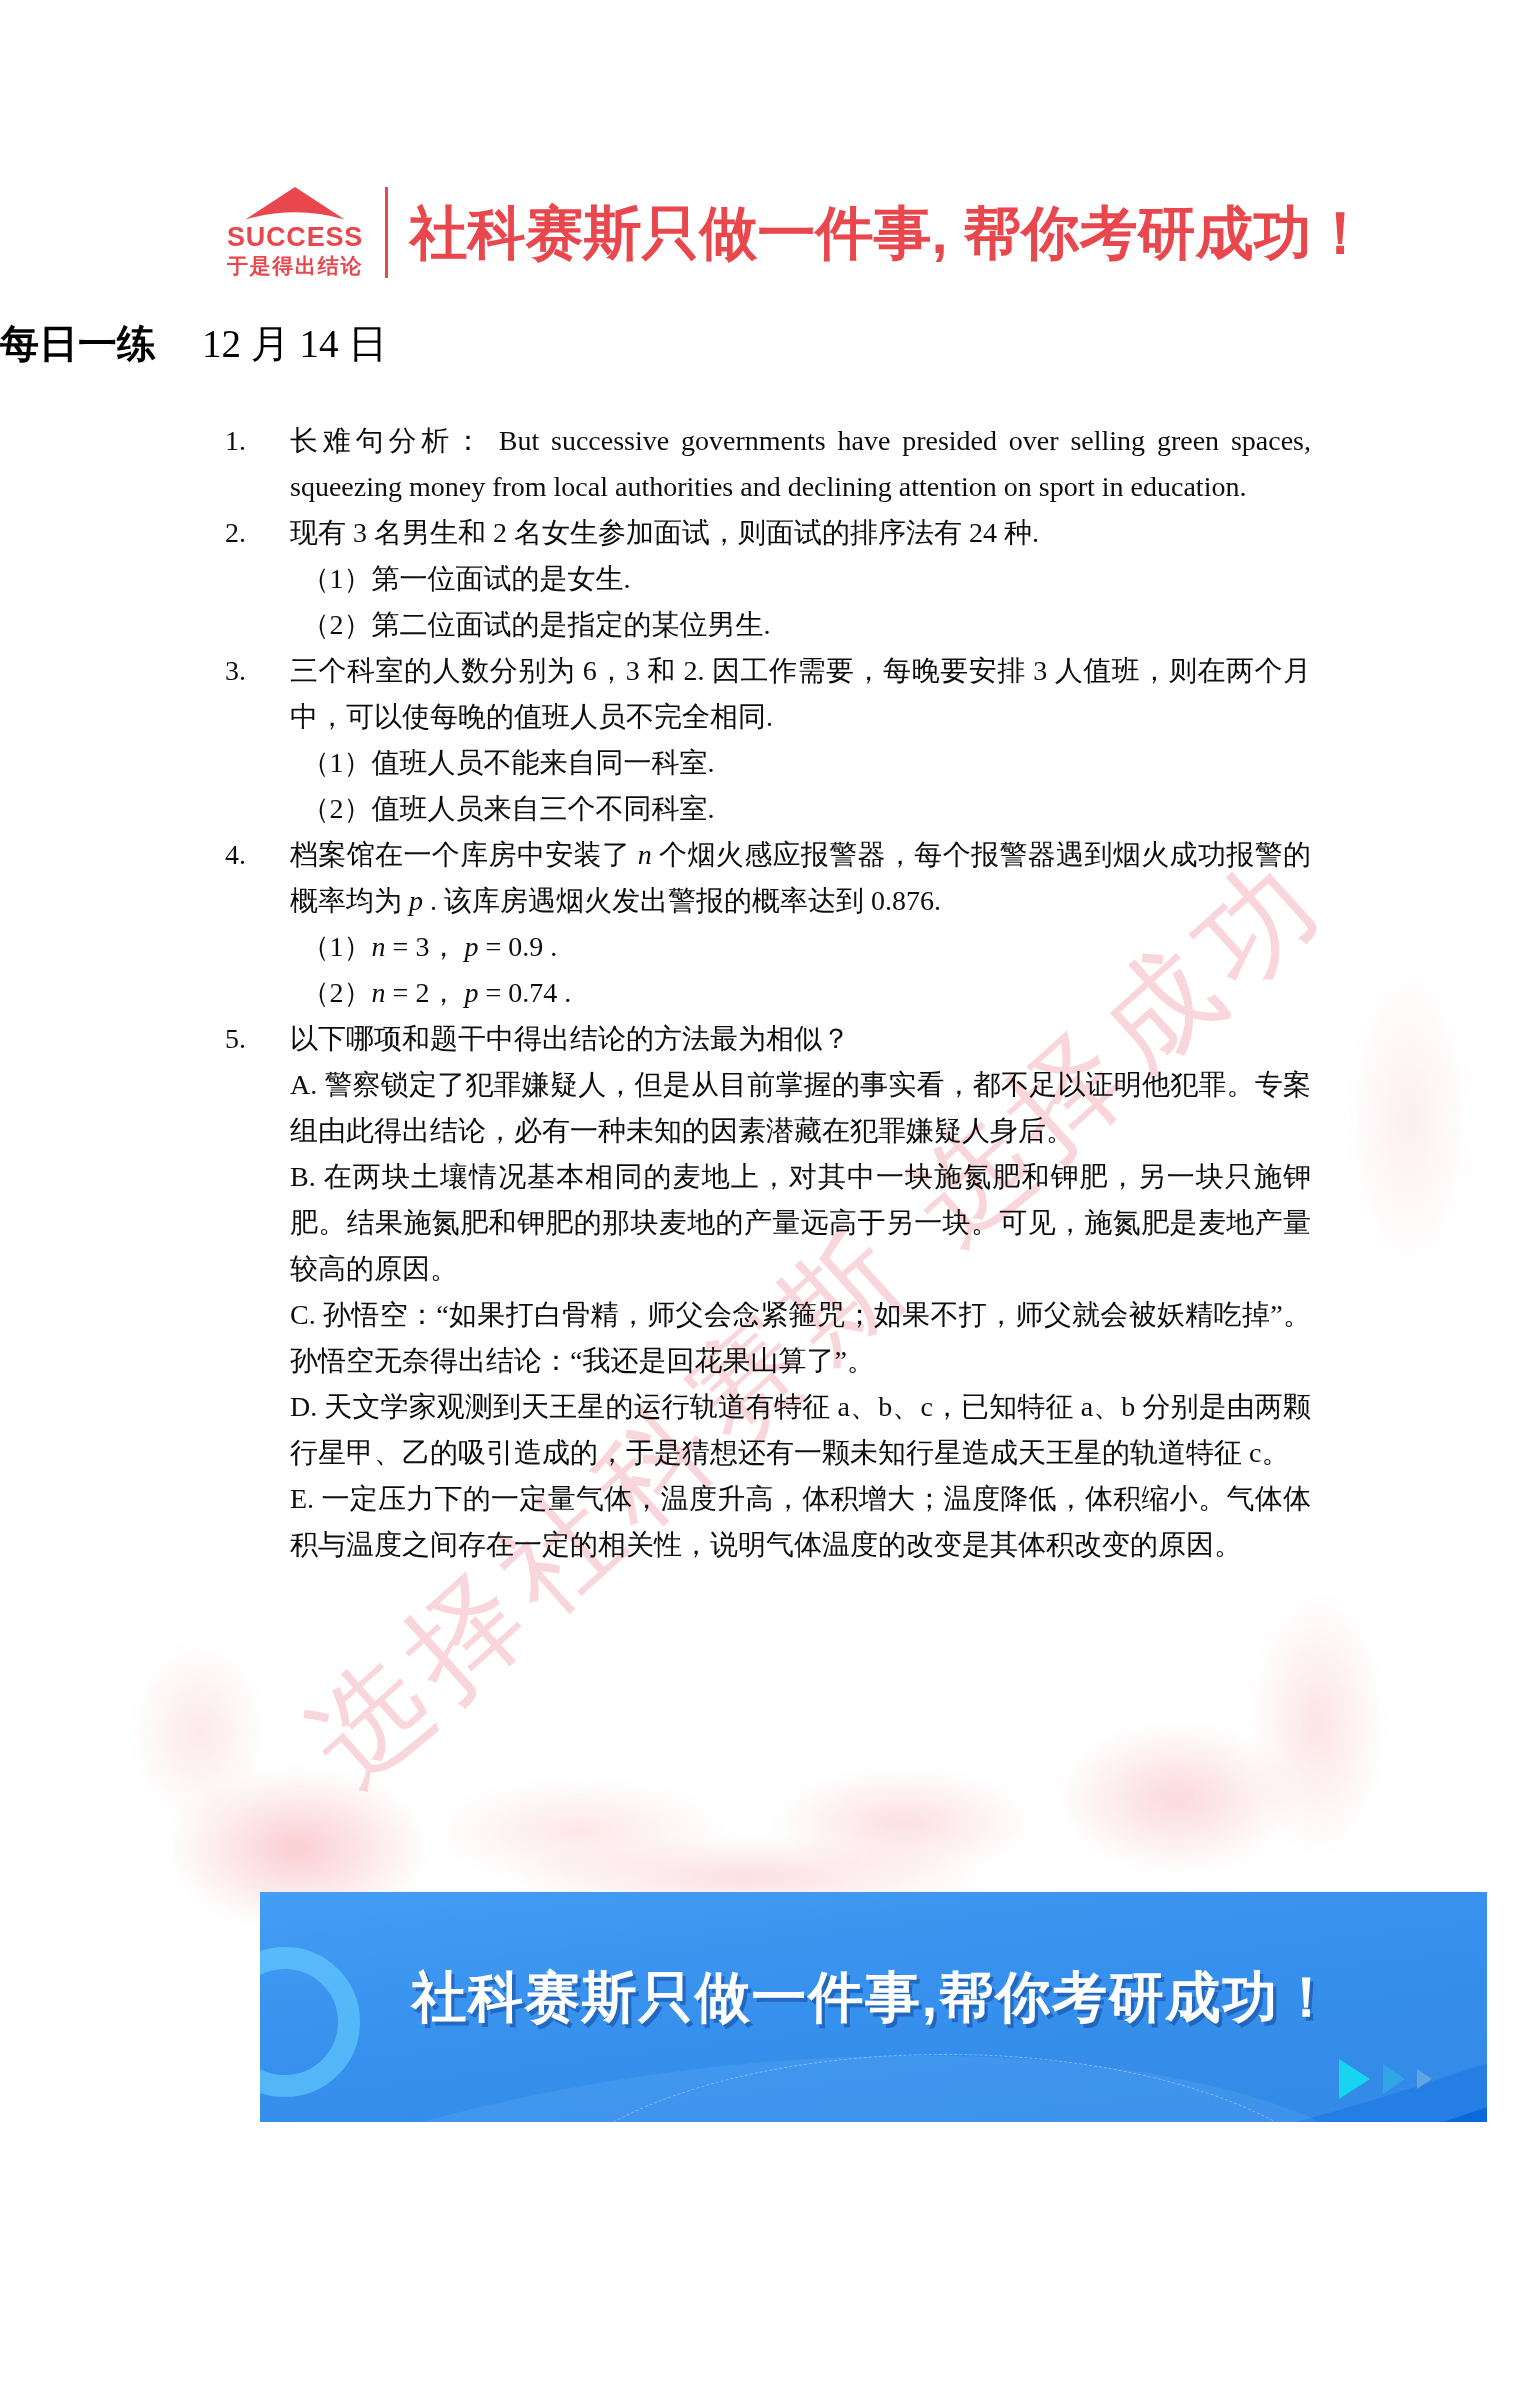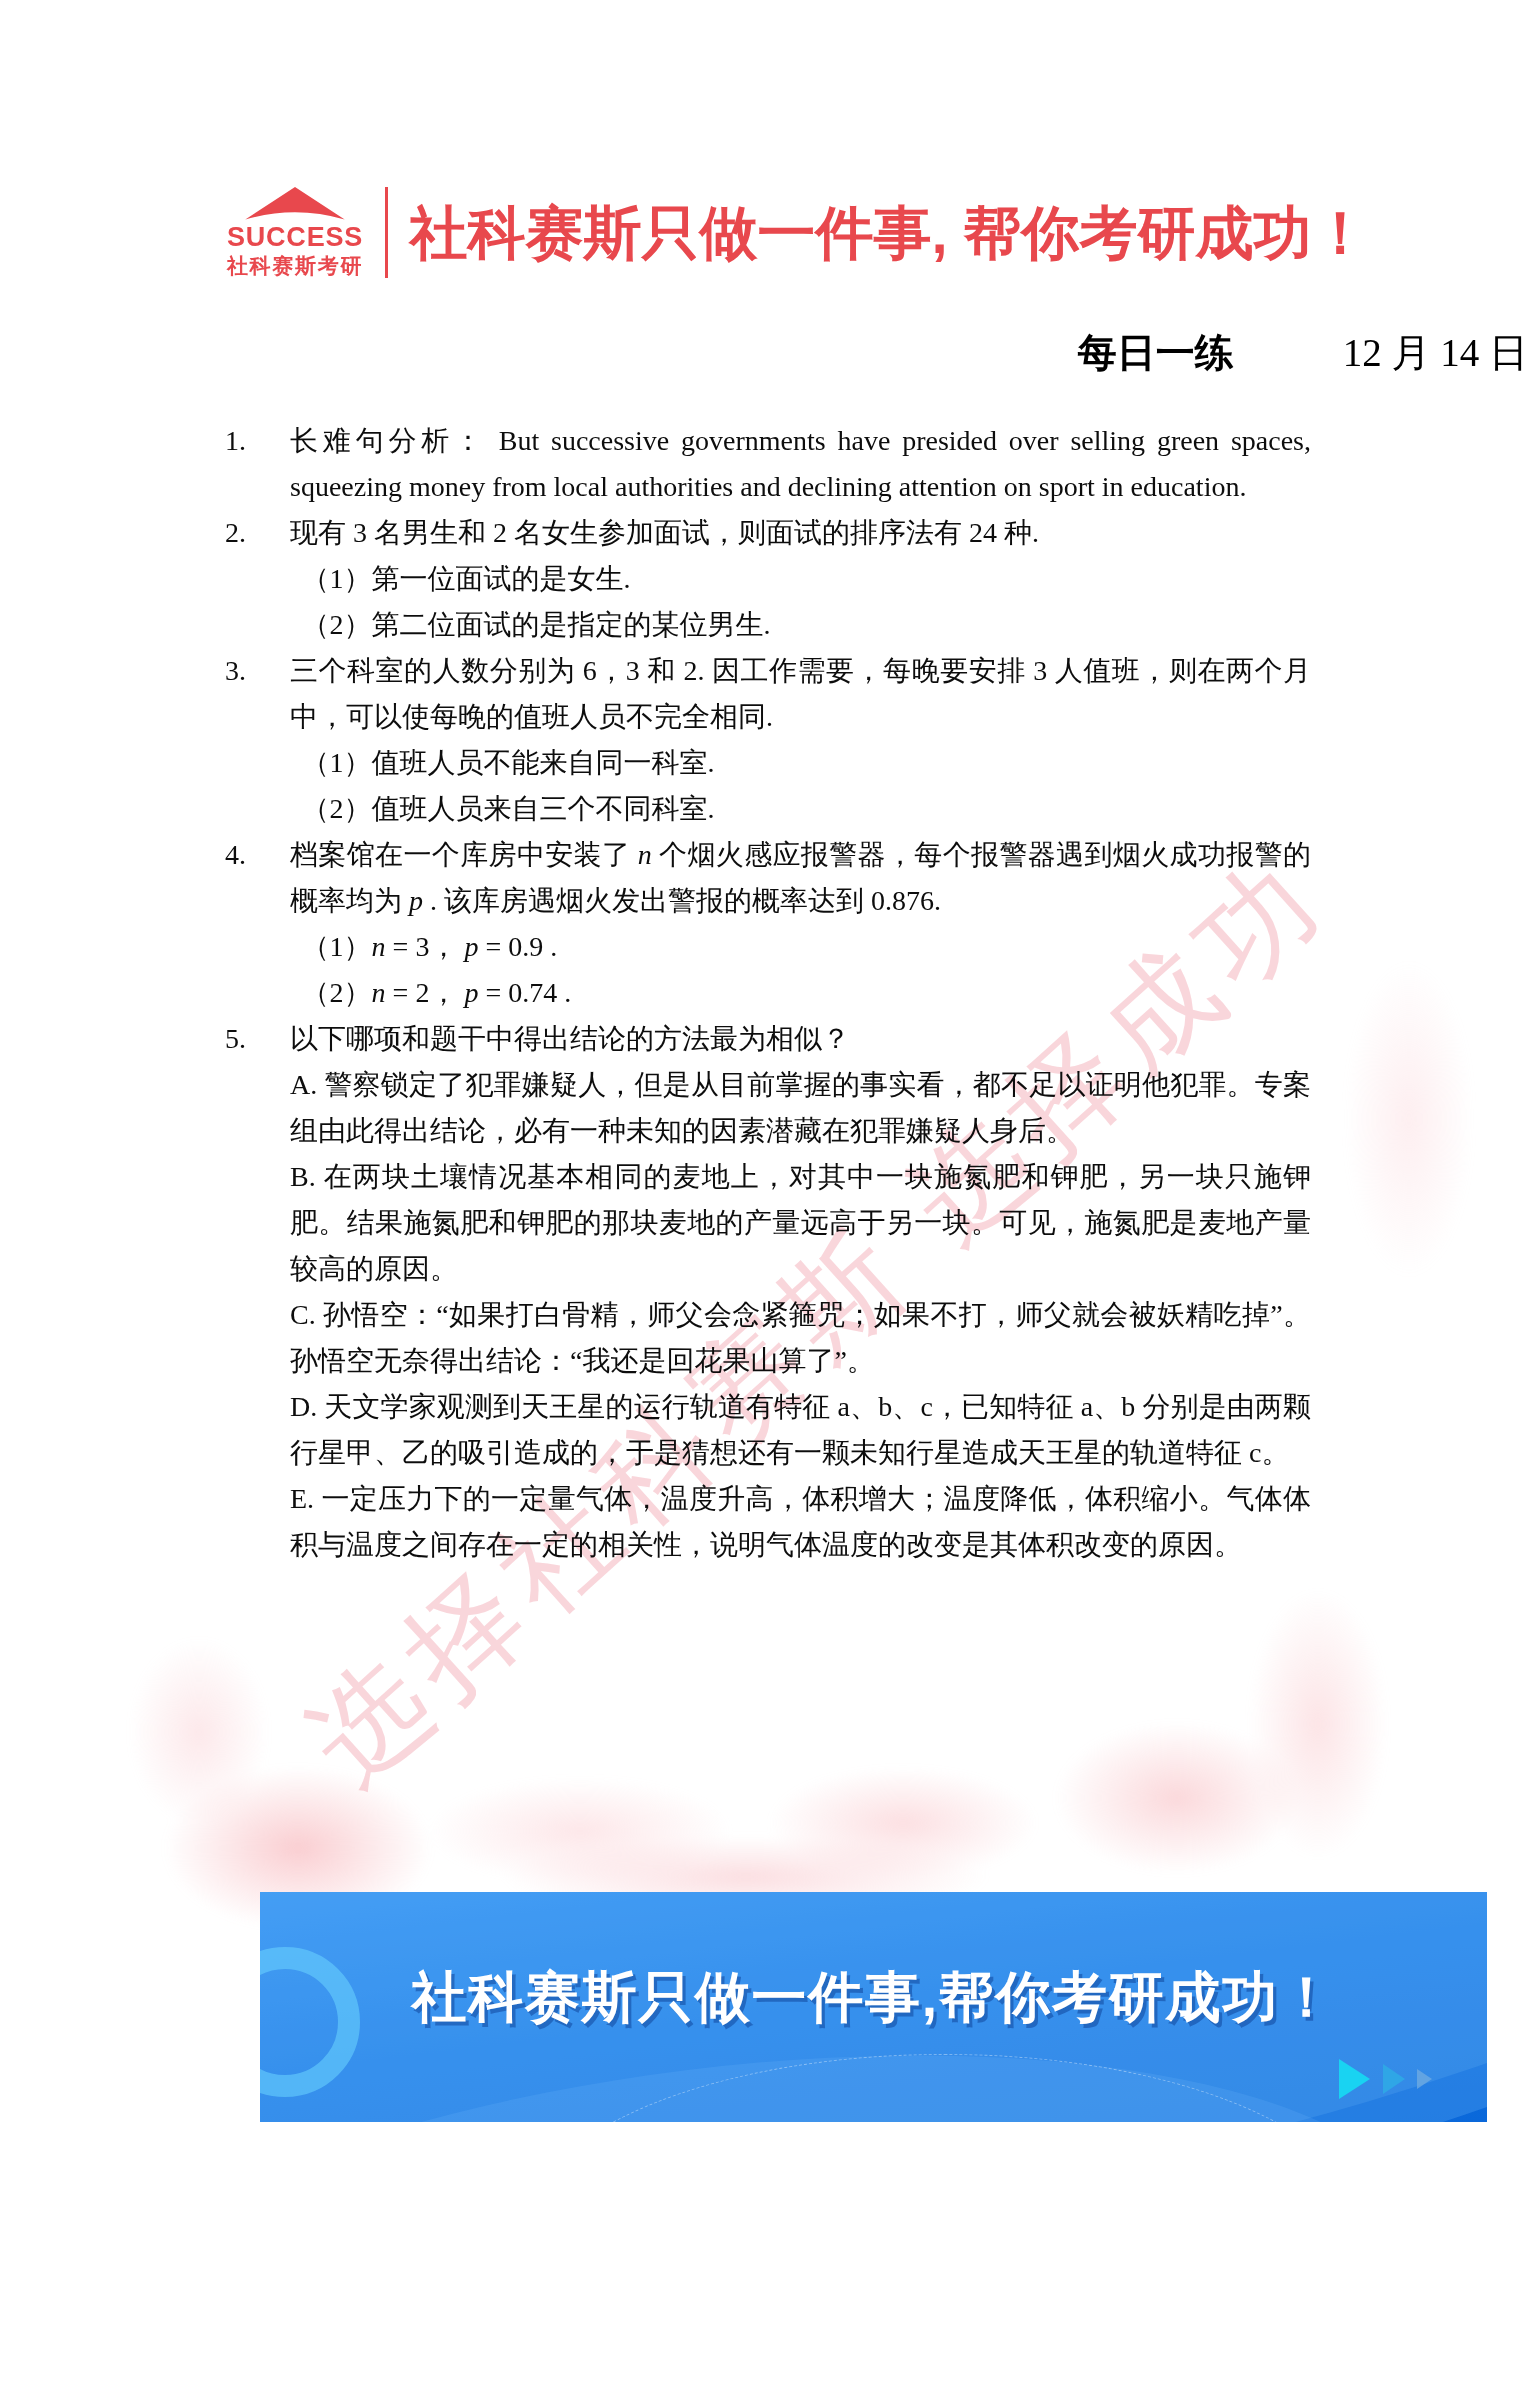--- a/index.html
+++ b/index.html
@@ -9,21 +9,21 @@
   }
   
   .header{position:absolute;left:222px;top:187px;display:flex;align-items:center;z-index:3;}
   .logo{width:146px;text-align:center;flex:none;}
   .logo-roof{width:104px;height:36px;display:block;margin:0 auto;}
   .logo-name{font:700 27px/1.05 "Liberation Sans","DejaVu Sans",sans-serif;color:#e8484d;letter-spacing:0.8px;}
   .logo-sub{font:700 21px/1.2 "Liberation Sans","DejaVu Sans",sans-serif;color:#e8484d;letter-spacing:1.7px;margin-top:1.7px;}
   .hdr-divider{width:3.3px;height:91px;background:#e8484d;margin:0 21.5px 0 16.6px;flex:none;}
   .hdr-slogan{font:700 58px/1 "Liberation Sans","DejaVu Sans",sans-serif;color:#e8484d;white-space:nowrap;letter-spacing:0;}
   
-  .doc-title{position:absolute;left:0;top:330px;width:100%;display:flex;justify-content:flex-end;align-items:baseline;gap:109px;z-index:3;}
+  .doc-title{position:absolute;left:0;top:321px;width:100%;display:flex;justify-content:flex-start;align-items:baseline;gap:46px;z-index:3;}
   .t-name{font:700 39px/1.2 "Liberation Sans","DejaVu Sans",sans-serif;color:#000;}
   .t-date{font:400 39px/1.2 "Liberation Serif","DejaVu Serif",serif;color:#000;}
   
   .watermark{
     position:absolute;left:327px;top:1703px;z-index:0;pointer-events:none;
     transform:rotate(-42deg);transform-origin:0 50%;
     font:400 114px/1 "Liberation Sans","DejaVu Sans",sans-serif;
     color:rgba(236,135,150,0.34);letter-spacing:13.3px;white-space:nowrap;
   }
   .pink-wash{
@@ -74,21 +74,21 @@
 
   <div class="watermark">选择社科赛斯 选择成功</div>
   <div class="pink-wash"></div>
 
   <header class="header">
     <div class="logo">
       <svg class="logo-roof" viewBox="0 0 120 42">
         <path d="M60 0 L118 38 Q60 21 2 38 Z" fill="#e8484d"></path>
       </svg>
       <div class="logo-name">SUCCESS</div>
-      <div class="logo-sub">社科赛斯考研</div>
+      <div class="logo-sub">于是得出结论</div>
     </div>
     <div class="hdr-divider"></div>
     <div class="hdr-slogan">社科赛斯只做一件事, 帮你考研成功！</div>
   </header>
 
   <div class="doc-title">
     <span class="t-name">每日一练</span>
     <span class="t-date">12 月 14 日</span>
   </div>
 

